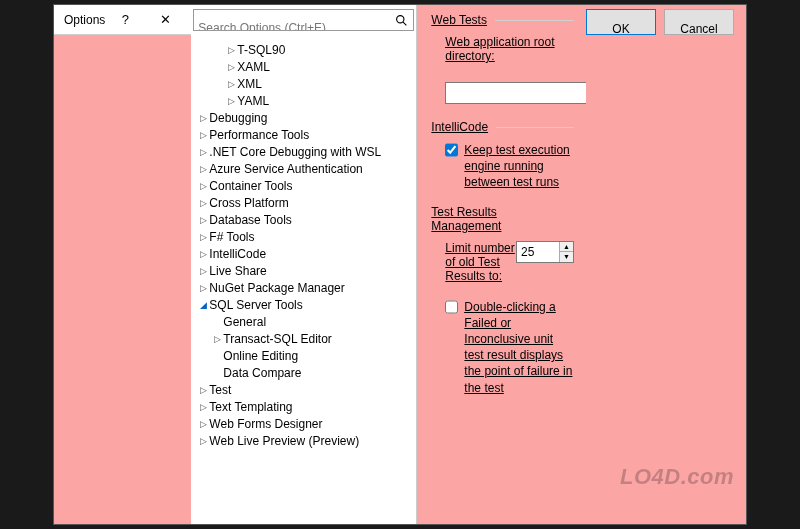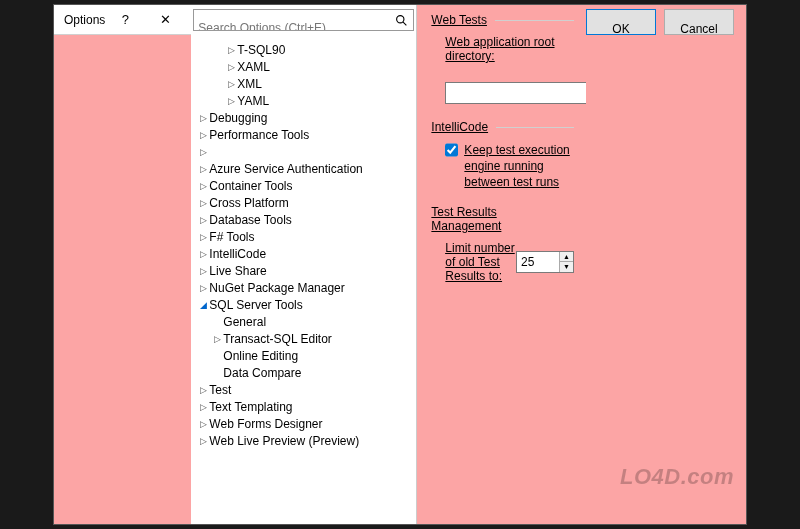--- a/index.html
+++ b/index.html
@@ -56,21 +56,21 @@
   .checkbox-row input[type="checkbox"] { width: 14px; height: 14px; margin-top: 1px; accent-color: #0078d7; }
   .checkbox-row label { font-size: 12px; max-width: 440px; line-height: 1.35; }
   .spinner {
     width: 58px; height: 22px; border: 1px solid #7a7a7a; padding: 0 0 0 4px; font-size: 12px; position: relative;
   }
   .spinner-wrap { position: relative; display: inline-block; }
   .spinner-btns { position: absolute; right: 1px; top: 1px; bottom: 1px; width: 14px; display: flex; flex-direction: column; }
   .spinner-btns div { flex:1; border-left: 1px solid #aaa; background:#f0f0f0; display:flex;align-items:center;justify-content:center;font-size:7px;cursor:pointer; }
   .spinner-btns div:first-child { border-bottom: 1px solid #aaa; }
 
-  .limit-row { display: flex; align-items: center; padding-left: 14px; margin-bottom: 16px; }
+  .limit-row { display: flex; align-items: flex-start; padding-left: 14px; margin-bottom: 16px; }
   .limit-row .spacer { flex: 1; }
 
   .footer { height: 42px; border-top: 0; display: flex; align-items: center; justify-content: flex-end; gap: 8px; padding: 0 12px 8px 0; }
 
   .underline-first::first-letter { text-decoration: underline; }
 
   .watermark {
     position: absolute; right: 12px; bottom: 34px; color: rgba(0,0,0,0.22); font-size: 22px; font-weight: 600; letter-spacing: 0.5px; pointer-events: none; font-style: italic;
   }
 </style>
@@ -117,20 +117,21 @@
           <div class="tree-item" style="padding-left: 4px;">
             <span class="tree-caret">▷</span>
             <span class="tree-label">Debugging</span>
           </div>
           <div class="tree-item" style="padding-left: 4px;">
             <span class="tree-caret">▷</span>
             <span class="tree-label">Performance Tools</span>
           </div>
           <div class="tree-item" style="padding-left: 4px;">
             <span class="tree-caret">▷</span>
+            <span class="tree-label">.NET Core Debugging with WSL</span>
           </div>
           <div class="tree-item" style="padding-left: 4px;">
             <span class="tree-caret">▷</span>
             <span class="tree-label">Azure Service Authentication</span>
           </div>
           <div class="tree-item" style="padding-left: 4px;">
             <span class="tree-caret">▷</span>
             <span class="tree-label">Container Tools</span>
           </div>
           <div class="tree-item" style="padding-left: 4px;">
@@ -232,20 +233,24 @@
           <span class="field-label underline-first">Limit number of old Test Results to:</span>
           <div class="spacer"></div>
           <div class="spinner-wrap">
             <input type="text" class="spinner" value="25" style="">
             <div class="spinner-btns">
               <div>▲</div>
               <div>▼</div>
             </div>
           </div>
         </div>
+        <div class="checkbox-row">
+          <input type="checkbox" id="cbDbl" style="">
+          <label for="cbDbl" class="underline-first">Double-clicking a Failed or Inconclusive unit test result displays the point of failure in the test</label>
+        </div>
       </div>
 
     </div>
   </div>
 
   <div class="footer">
     <button class="btn primary">OK</button>
     <button class="btn">Cancel</button>
   </div>
 

